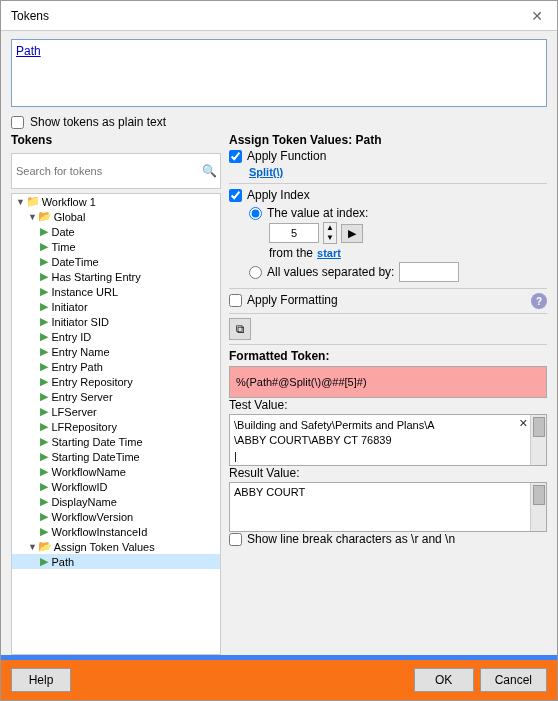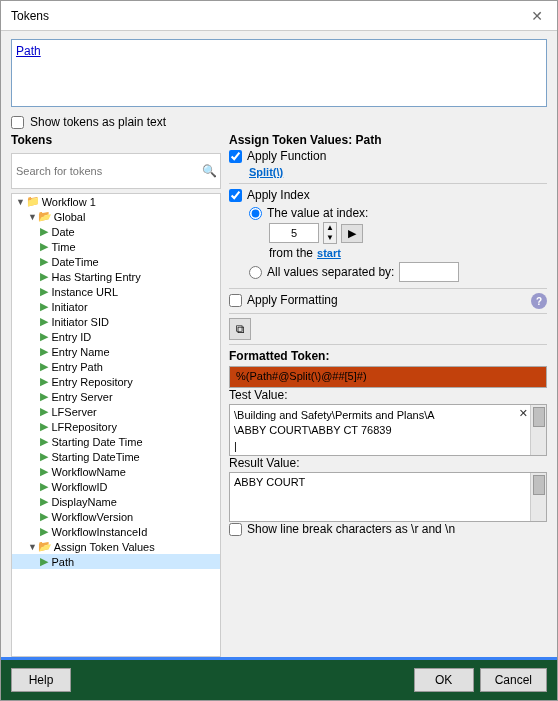--- a/index.html
+++ b/index.html
@@ -193,23 +193,23 @@
       align-items: center;
       gap: 4px;
       margin-left: 20px;
       margin-bottom: 2px;
     }
     .sep-line {
       border-top: 1px solid #ccc;
       margin: 4px 0;
     }
     .formatted-token-box {
-      background: #c2410c;
-      border: 1px solid #aaa;
-      padding: 3px 6px;
+      background: #fca5a5;
+      border: 1px solid #aaa;
+      padding: 9px 6px;
       font-size: 11px;
       color: #000;
       min-height: 22px;
     }
     .help-icon {
       display: inline-flex;
       align-items: center;
       justify-content: center;
       width: 16px;
       height: 16px;
@@ -273,22 +273,22 @@
     }
     .result-value-text {
       padding: 3px 20px 3px 4px;
     }
     
     .bottom-bar {
       display: flex;
       align-items: center;
       justify-content: space-between;
       padding: 8px 10px;
-      border-top: 3px solid #3b82f6;
-      background: #14532d;
+      border-top: 5px solid #3b82f6;
+      background: #f97316;
     }
     .btn {
       background: #e0e0e0;
       border: 1px solid #999;
       padding: 4px 14px;
       font-size: 12px;
       cursor: pointer;
       min-width: 60px;
     }
     .btn-right-group {

